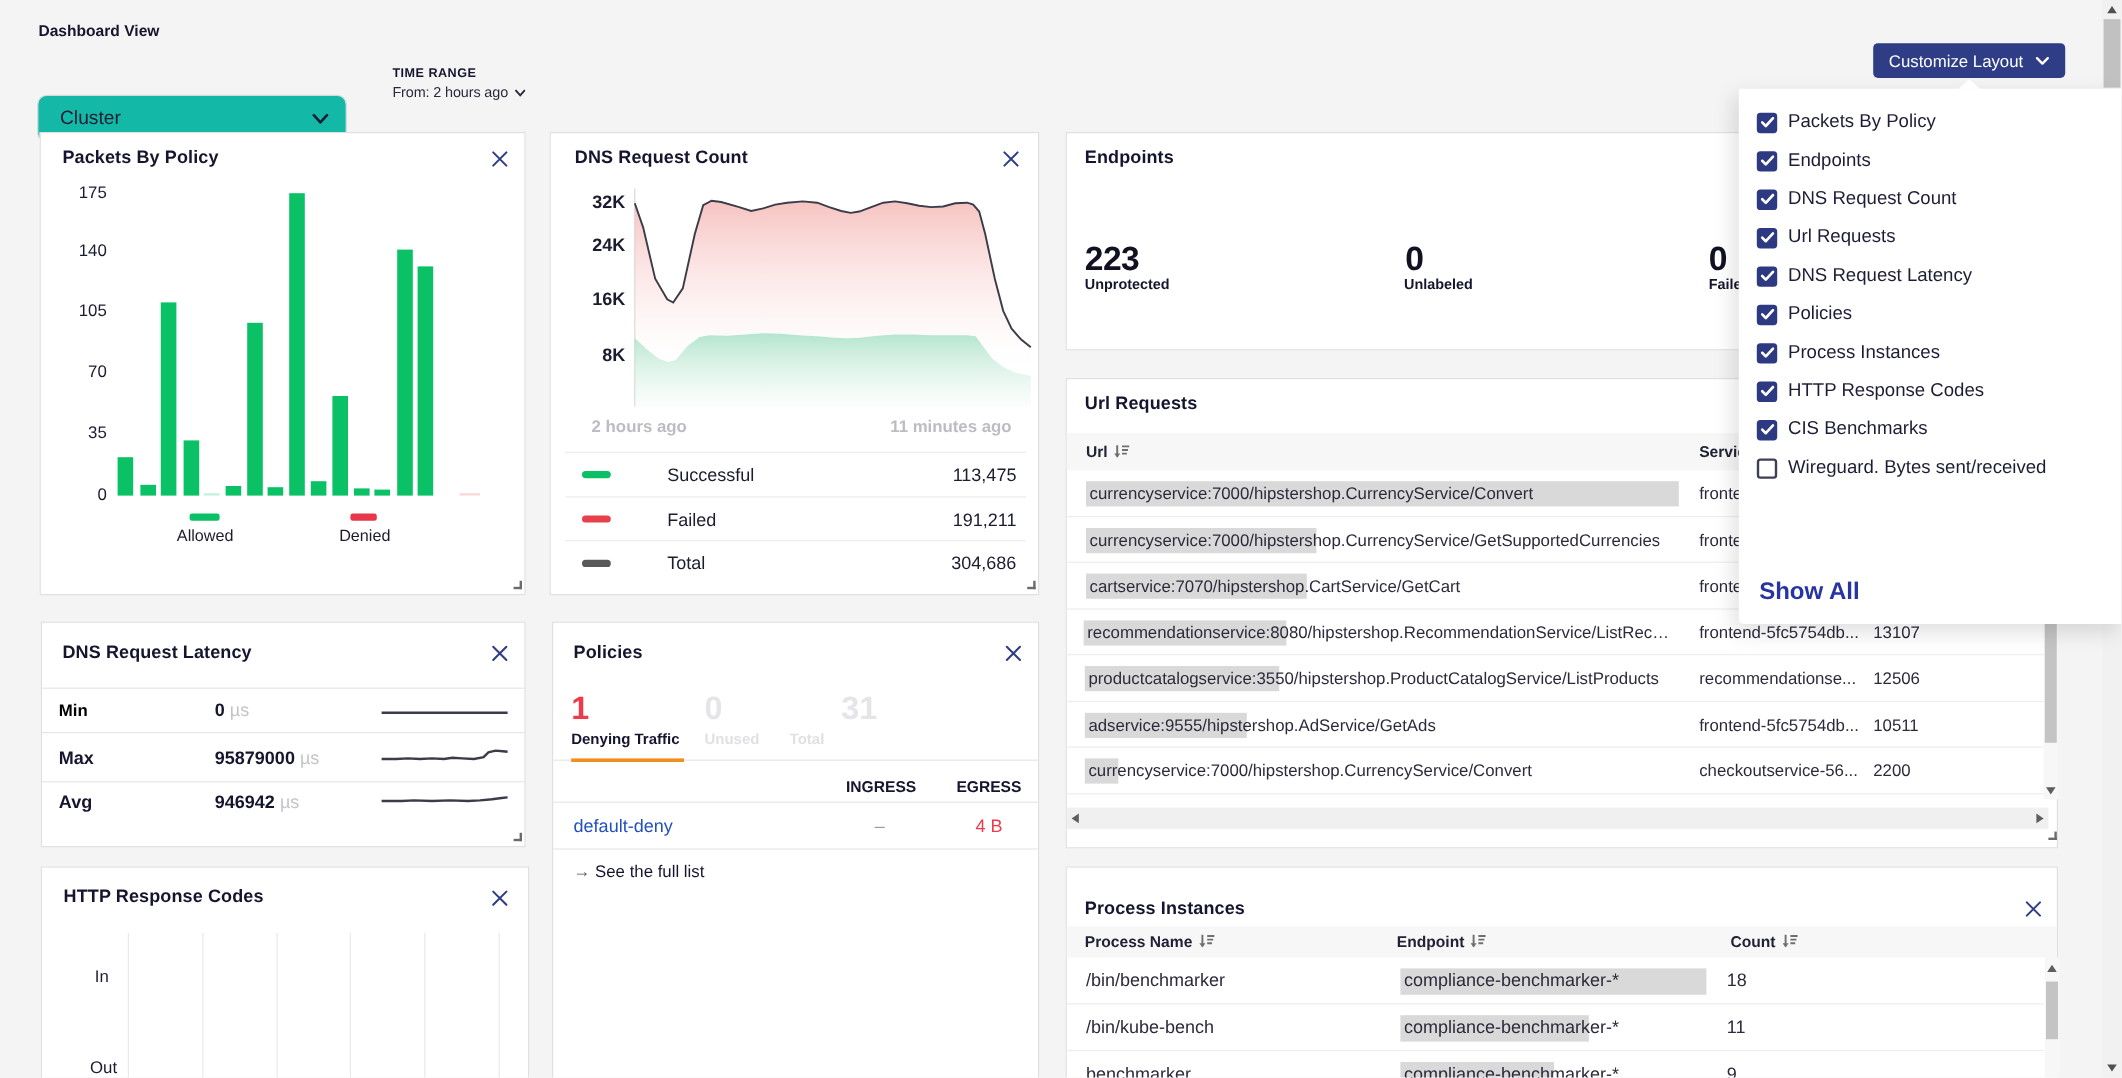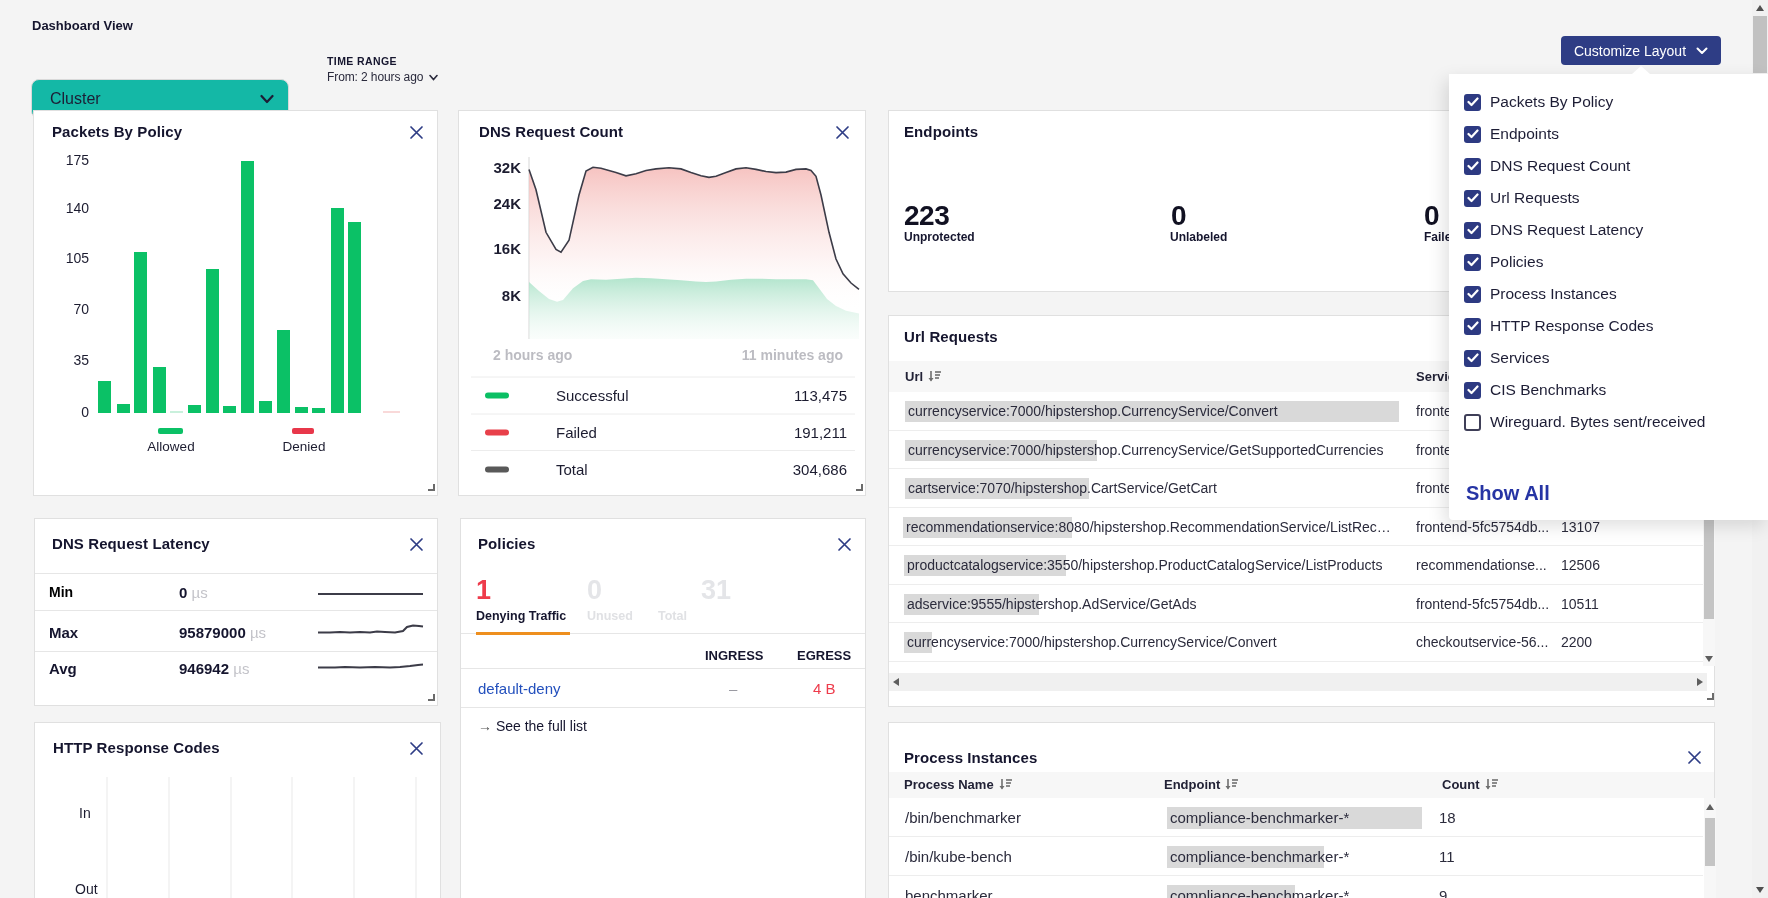--- a/index.html
+++ b/index.html
@@ -403,22 +403,17 @@
       </span>Process Instances</div>
   <div class="pitem"><span class="cb on">
         <svg width="12" height="10" viewBox="0 0 12 10">
           <path d="M1.5 5 L4.5 8 L10.5 1.5" fill="none" stroke="#fff" stroke-width="2.2" stroke-linecap="round" stroke-linejoin="round"></path>
         </svg>
       </span>HTTP Response Codes</div>
   <div class="pitem"><span class="cb on">
         <svg width="12" height="10" viewBox="0 0 12 10">
           <path d="M1.5 5 L4.5 8 L10.5 1.5" fill="none" stroke="#fff" stroke-width="2.2" stroke-linecap="round" stroke-linejoin="round"></path>
         </svg>
-      </span>Services</div>
-  <div class="pitem"><span class="cb on">
-        <svg width="12" height="10" viewBox="0 0 12 10">
-          <path d="M1.5 5 L4.5 8 L10.5 1.5" fill="none" stroke="#fff" stroke-width="2.2" stroke-linecap="round" stroke-linejoin="round"></path>
-        </svg>
       </span>CIS Benchmarks</div>
   <div class="pitem"><span class="cb off"></span>Wireguard. Bytes sent/received</div>
   <div style="position:absolute;left:17px;top:408px;font-size:20px;font-weight:bold;color:#2634a4;">Show All</div>
 </div>
 <div style="position:absolute;left:1632px;top:66px;width:0;height:0;border-left:9px solid transparent;border-right:9px solid transparent;border-bottom:8px solid #fff;z-index:51;"></div>
 
 </body></html>

